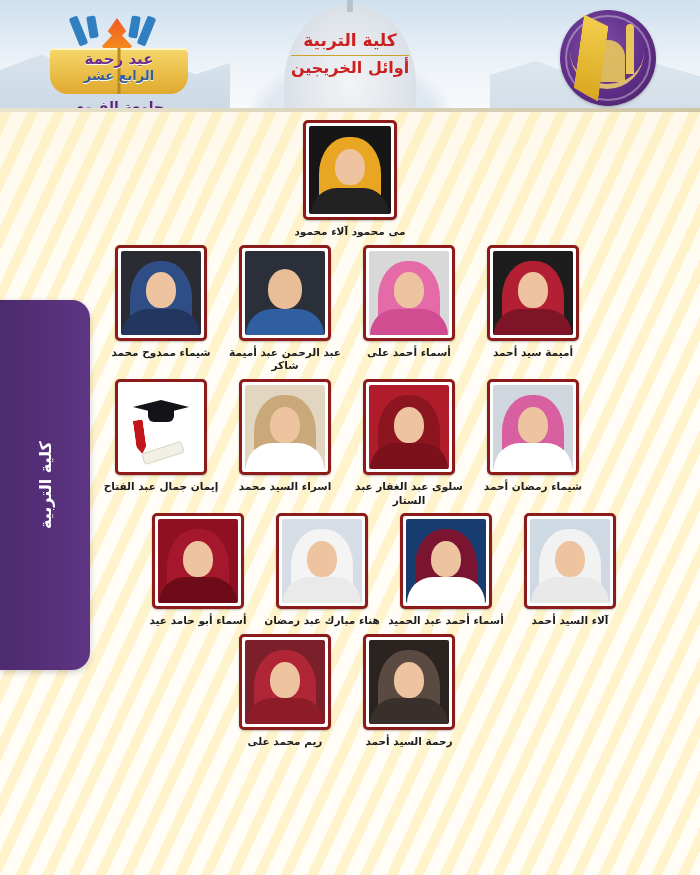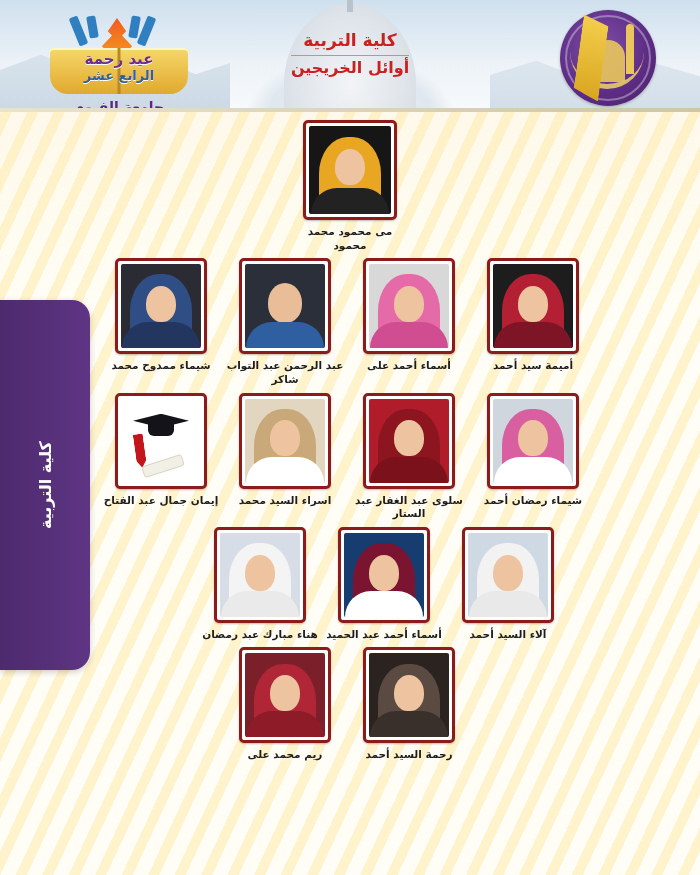--- a/index.html
+++ b/index.html
@@ -455,21 +455,21 @@
     <div class="top-row">
       <div class="person">
         <div class="frame big">
           <div class="photo">
             <div class="bg" style="background:#161616"></div>
             <div class="veil" style="background:#e8a623"></div>
             <div class="face"></div>
             <div class="shoulders" style="background:#222222"></div>
           </div>
         </div>
-        <div class="name">مى محمود محمد محمود</div>
+        <div class="name">مى محمود آلاء محمود</div>
       </div>
     </div>
 
     <div class="grid-row">
       <div class="person">
         <div class="frame">
           <div class="photo">
             <div class="bg" style="background:#1d1d1d"></div>
             <div class="veil" style="background:#b42033"></div>
             <div class="face"></div>
@@ -490,21 +490,21 @@
         <div class="name">أسماء أحمد على</div>
       </div>
       <div class="person">
         <div class="frame">
           <div class="photo">
             <div class="bg" style="background:#2a2f3a"></div>
             <div class="head"></div>
             <div class="shoulders" style="background:#2f5fa0"></div>
           </div>
         </div>
-        <div class="name">عبد الرحمن عبد التواب شاكر</div>
+        <div class="name">عبد الرحمن عبد أميمة شاكر</div>
       </div>
       <div class="person">
         <div class="frame">
           <div class="photo">
             <div class="bg" style="background:#2b2b33"></div>
             <div class="veil" style="background:#2f4e86"></div>
             <div class="face"></div>
             <div class="shoulders" style="background:#22365f"></div>
           </div>
         </div>
@@ -587,20 +587,31 @@
         <div class="frame">
           <div class="photo">
             <div class="bg" style="background:#d6dde6"></div>
             <div class="veil" style="background:#f4f4f4"></div>
             <div class="face"></div>
             <div class="shoulders" style="background:#eaeaea"></div>
           </div>
         </div>
         <div class="name">هناء مبارك عبد رمضان</div>
       </div>
+      <div class="person">
+        <div class="frame">
+          <div class="photo">
+            <div class="bg" style="background:#8f1020"></div>
+            <div class="veil" style="background:#a5182c"></div>
+            <div class="face"></div>
+            <div class="shoulders" style="background:#6d0c18"></div>
+          </div>
+        </div>
+        <div class="name">أسماء أبو حامد عيد</div>
+      </div>
     </div>
 
     <div class="grid-row">
       <div class="person">
         <div class="frame">
           <div class="photo">
             <div class="bg" style="background:#2b2320"></div>
             <div class="veil" style="background:#5a4a42"></div>
             <div class="face"></div>
             <div class="shoulders" style="background:#3a302b"></div>

